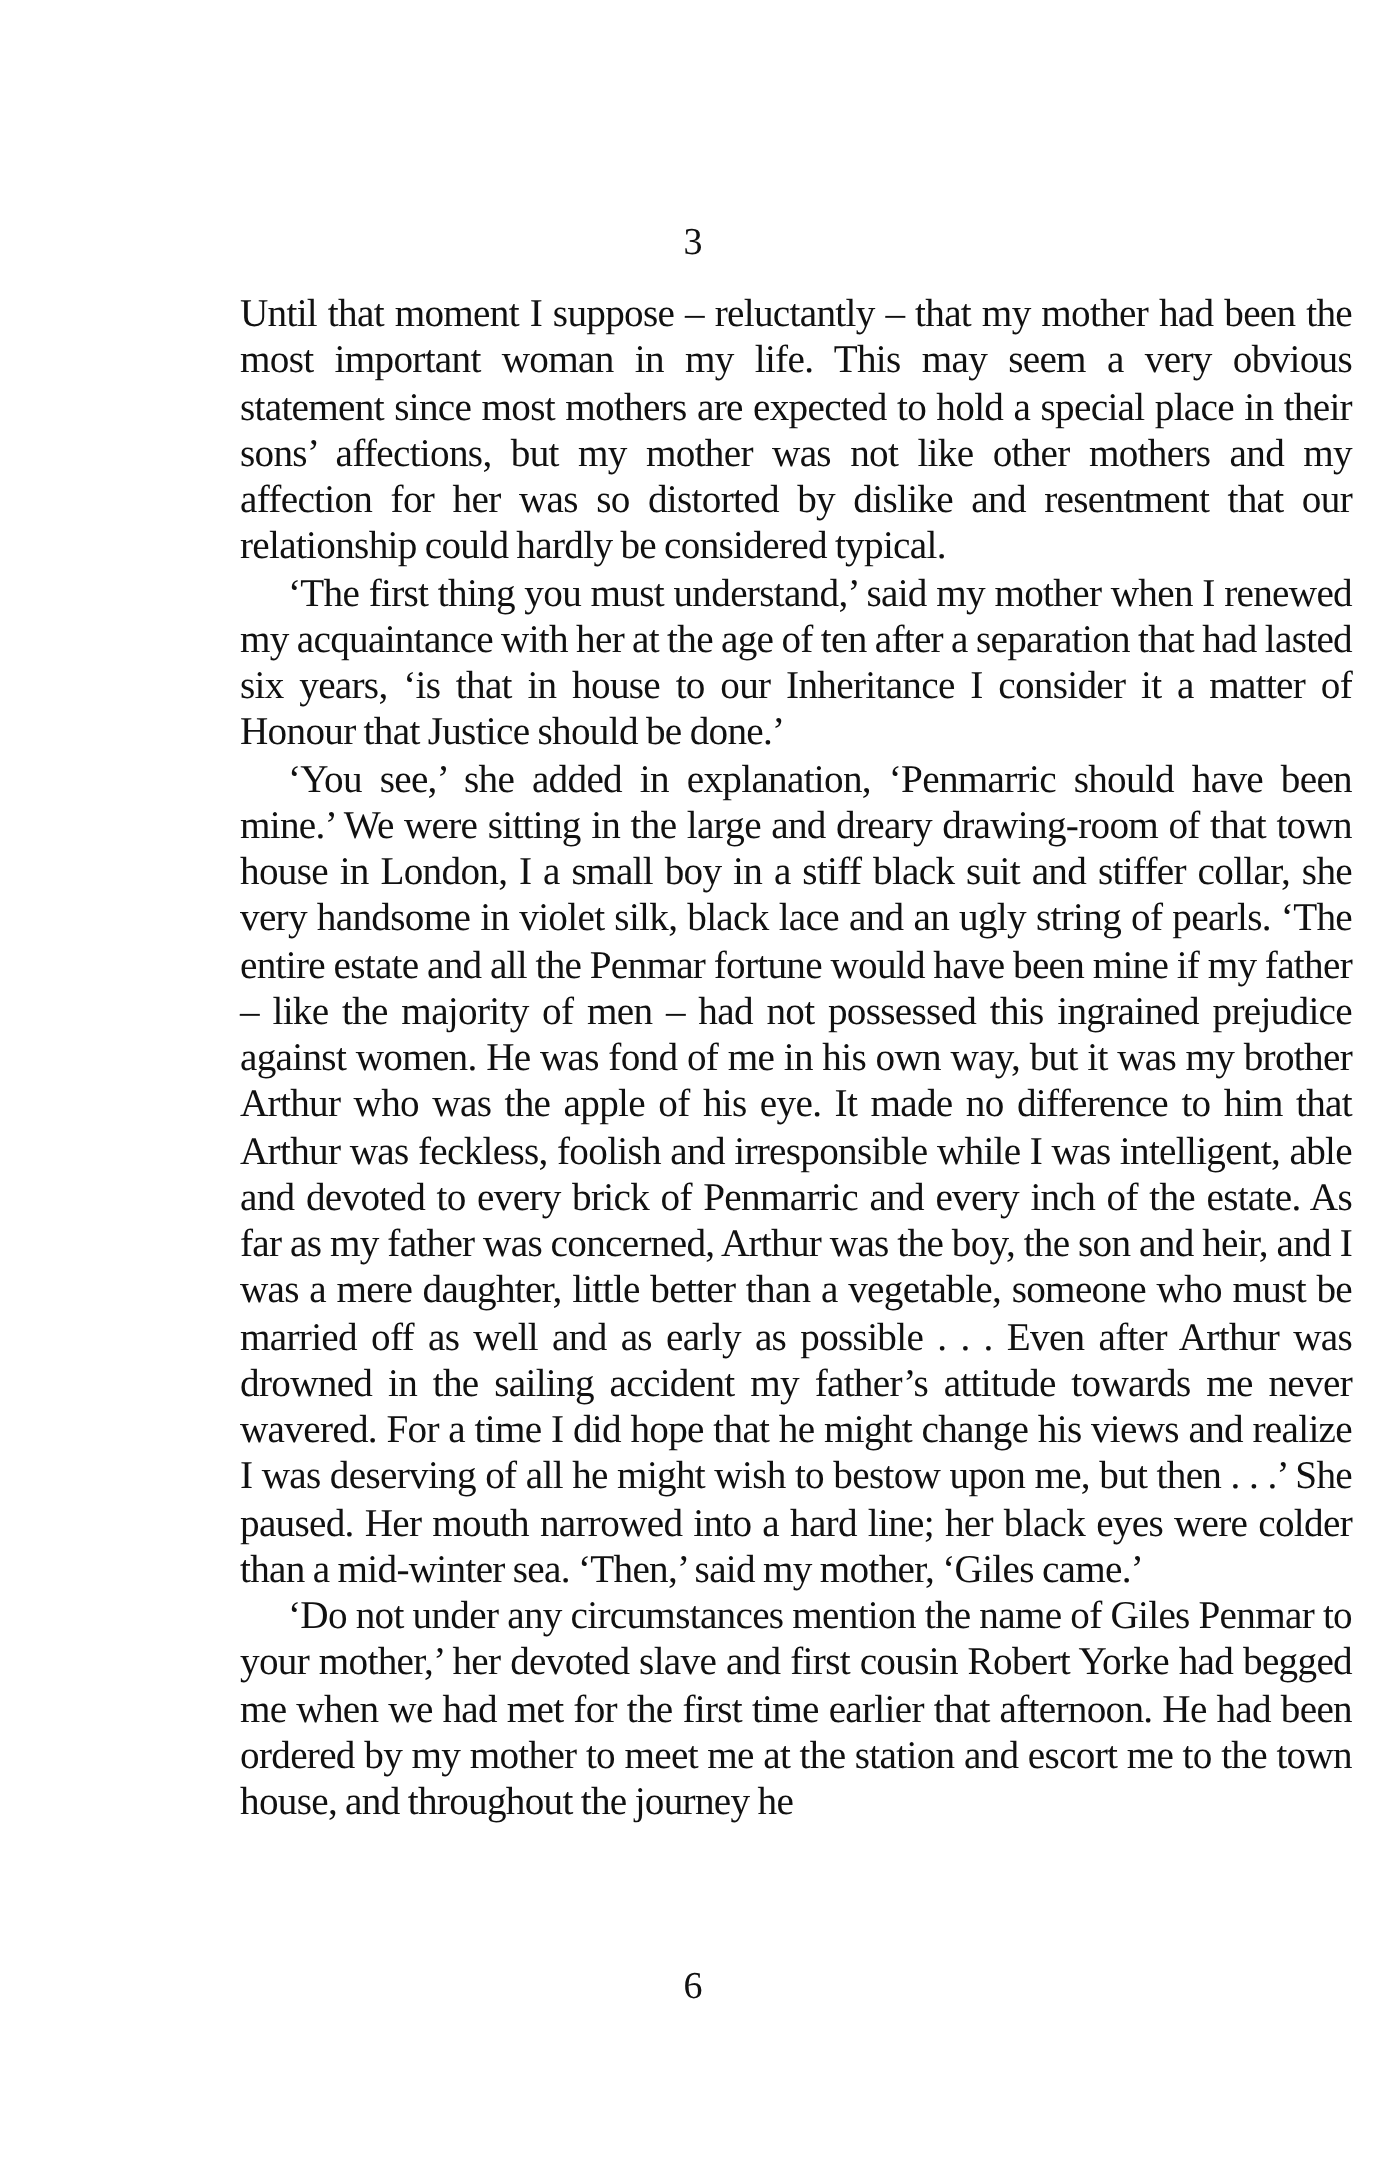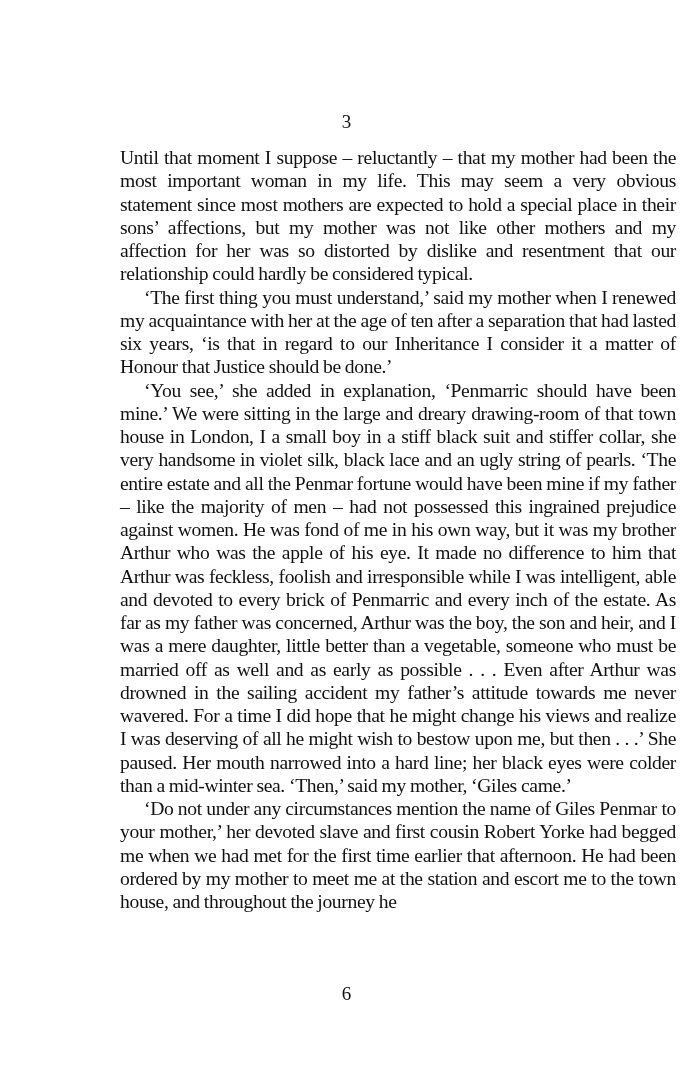--- a/index.html
+++ b/index.html
@@ -27,19 +27,19 @@
   }
 </style>
 </head>
 <body>
 
 <div class="page">
   <div class="chapter-number">3</div>
 
   <div class="body-text">
     <p class="first">Until that moment I suppose – reluctantly – that my mother had been the most important woman in my life. This may seem a very obvious statement since most mothers are expected to hold a special place in their sons’ affections, but my mother was not like other mothers and my affection for her was so distorted by dislike and resentment that our relationship could hardly be considered typical.</p>
-    <p class="indent">‘The first thing you must understand,’ said my mother when I renewed my acquaintance with her at the age of ten after a separation that had lasted six years, ‘is that in regard to our Inheritance I consider it a matter of Honour that Justice should be done.’</p>
+    <p class="indent">‘The first thing you must understand,’ said my mother when I renewed my acquaintance with her at the age of ten after a separation that had lasted six years, ‘is that in house to our Inheritance I consider it a matter of Honour that Justice should be done.’</p>
     <p class="indent">‘You see,’ she added in explanation, ‘Penmarric should have been mine.’ We were sitting in the large and dreary drawing-room of that town house in London, I a small boy in a stiff black suit and stiffer collar, she very handsome in violet silk, black lace and an ugly string of pearls. ‘The entire estate and all the Penmar fortune would have been mine if my father – like the majority of men – had not possessed this ingrained prejudice against women. He was fond of me in his own way, but it was my brother Arthur who was the apple of his eye. It made no difference to him that Arthur was feckless, foolish and irresponsible while I was intelligent, able and devoted to every brick of Penmarric and every inch of the estate. As far as my father was concerned, Arthur was the boy, the son and heir, and I was a mere daughter, little better than a vegetable, someone who must be married off as well and as early as possible . . . Even after Arthur was drowned in the sailing acci­dent my father’s attitude towards me never wavered. For a time I did hope that he might change his views and realize I was deserving of all he might wish to bestow upon me, but then . . .’ She paused. Her mouth narrowed into a hard line; her black eyes were colder than a mid-winter sea. ‘Then,’ said my mother, ‘Giles came.’</p>
     <p class="indent">‘Do not under any circumstances mention the name of Giles Penmar to your mother,’ her devoted slave and first cousin Robert Yorke had begged me when we had met for the first time earlier that afternoon. He had been ordered by my mother to meet me at the sta­tion and escort me to the town house, and throughout the journey he</p>
   </div>
 
   <div class="page-number">6</div>
 </div>
 
 </body></html>

